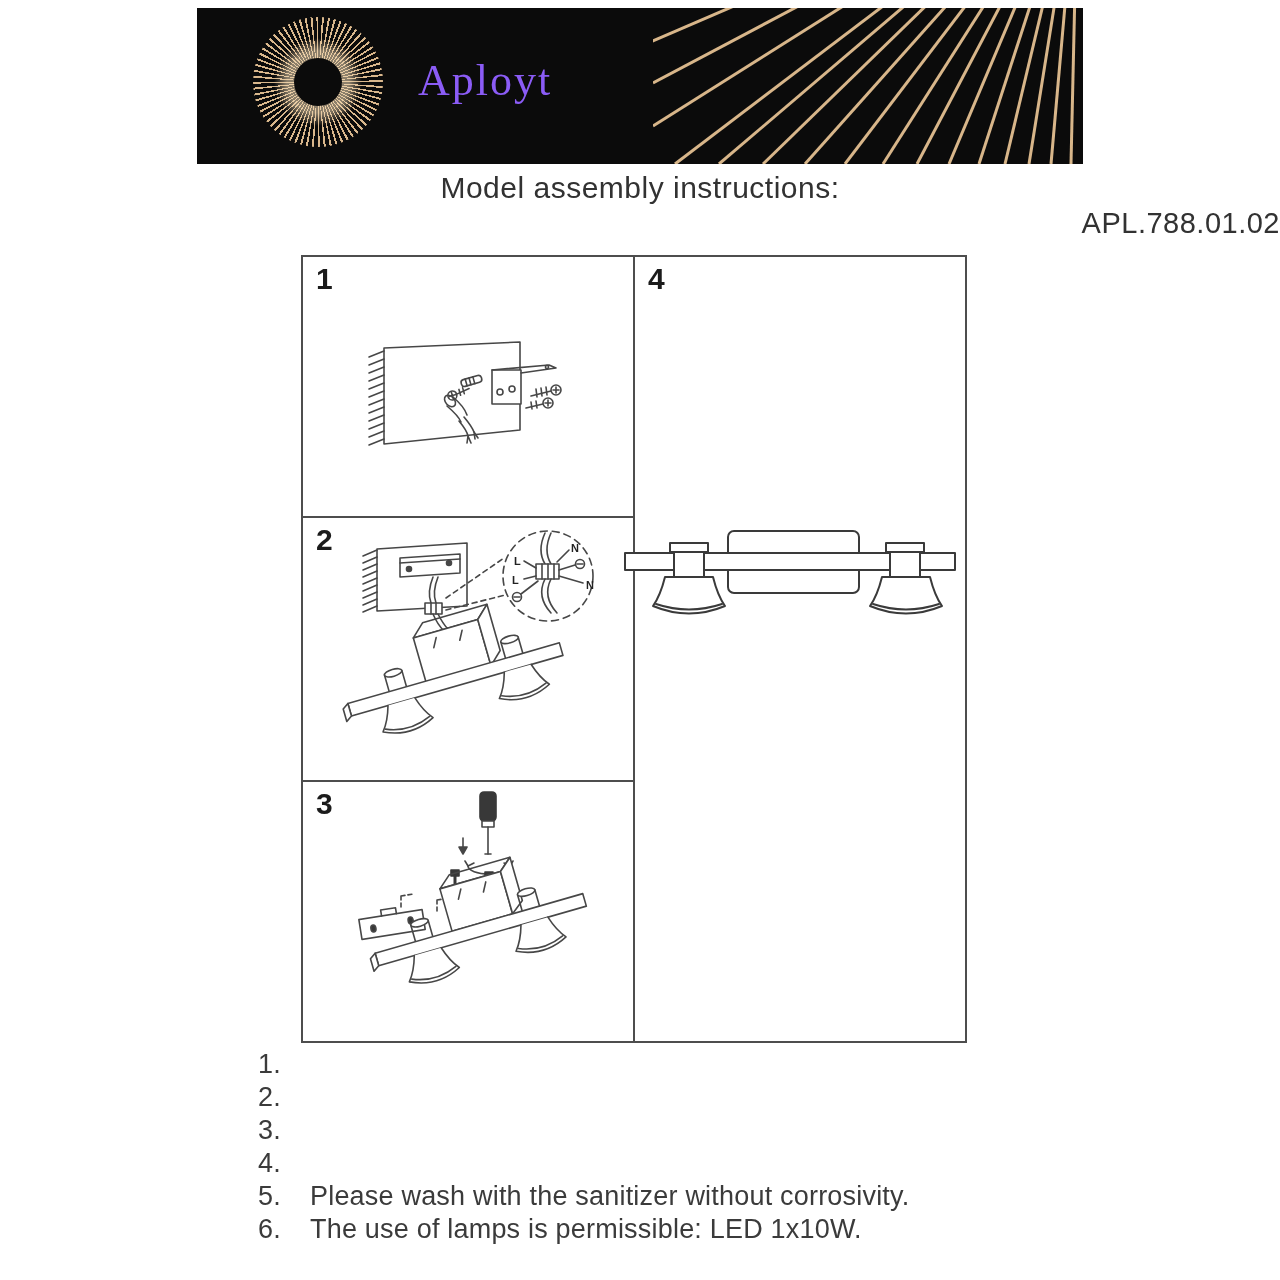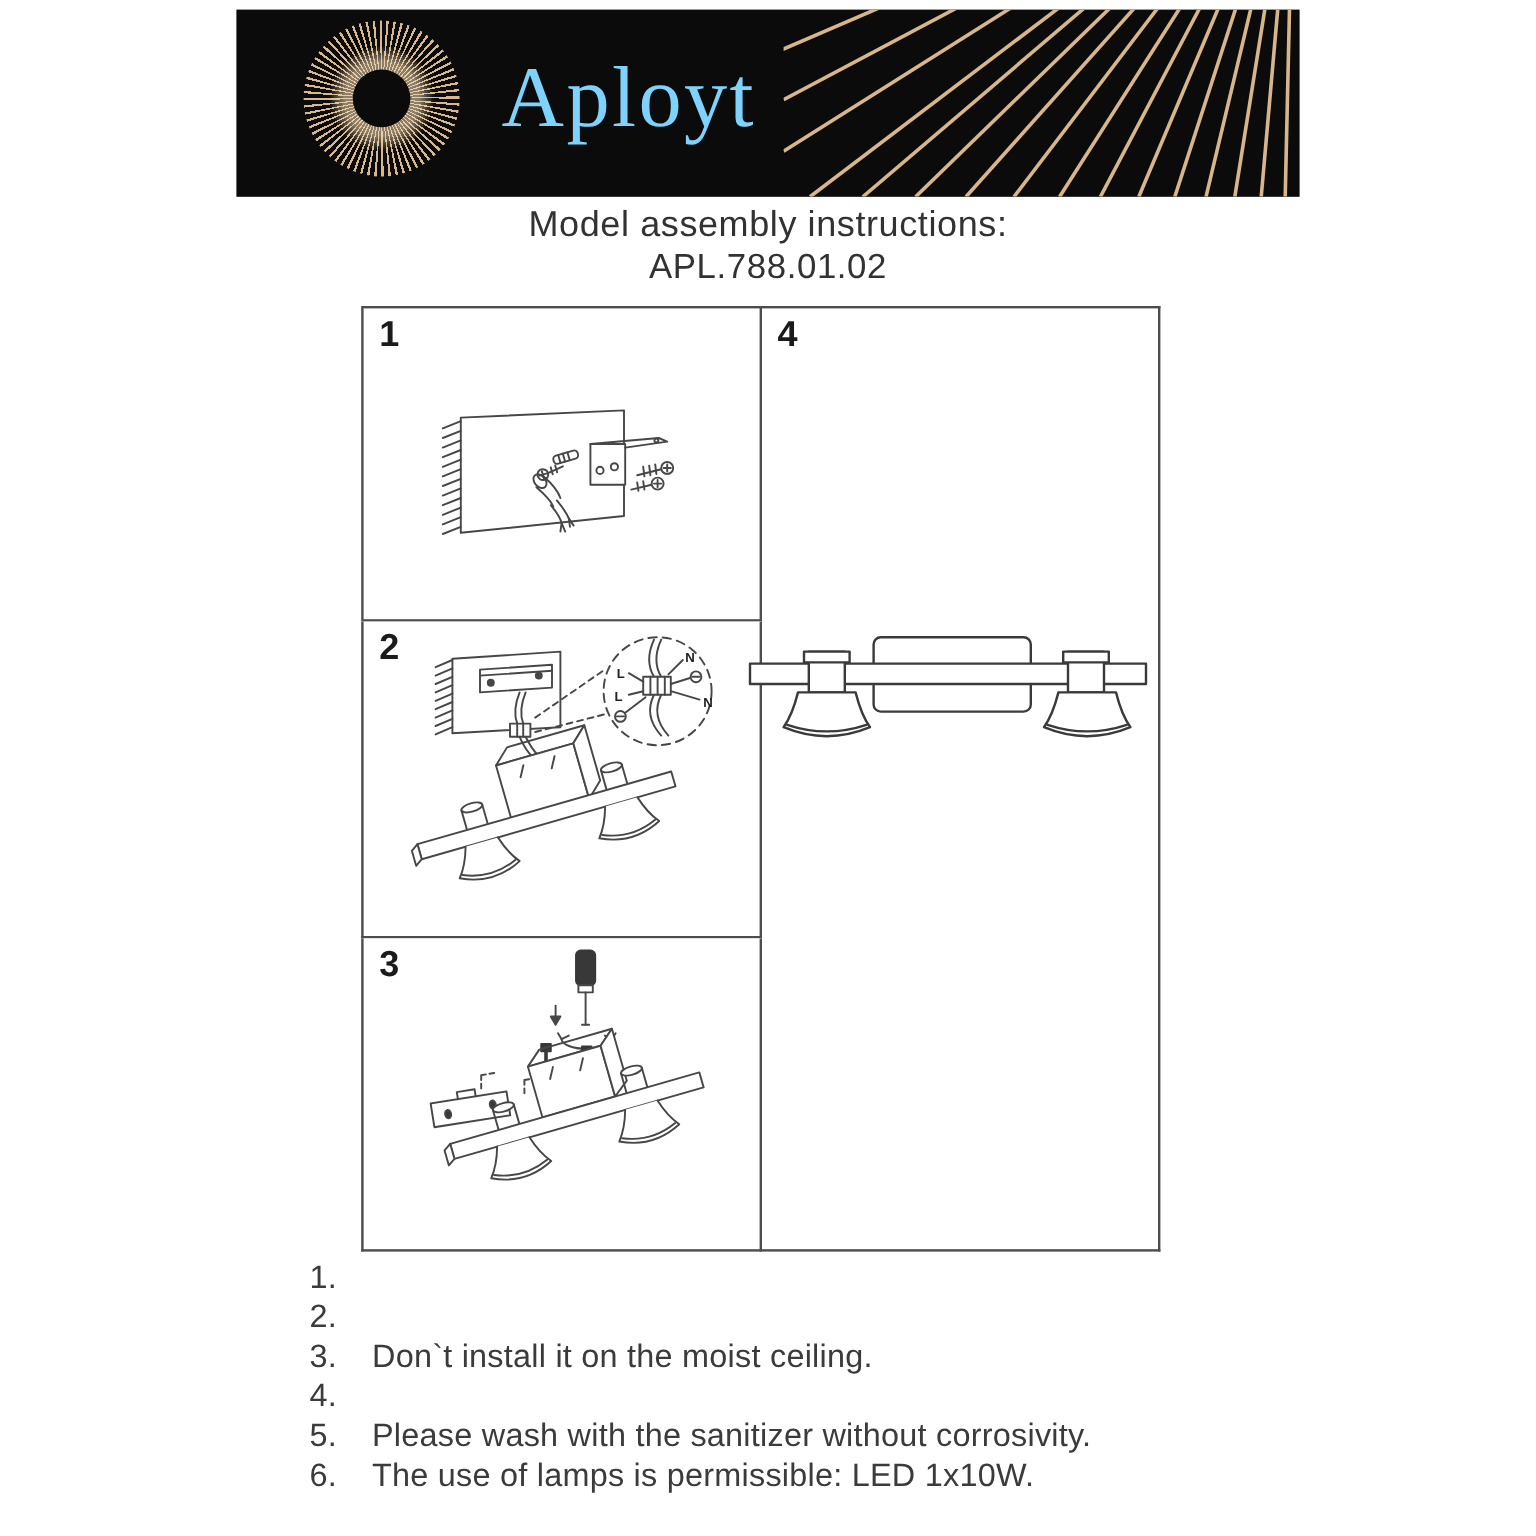--- a/index.html
+++ b/index.html
@@ -20,28 +20,28 @@
   .starburst .glow{
     position:absolute;inset:0;border-radius:50%;
     background:radial-gradient(circle, rgba(248,224,186,0) 0 21px, rgba(248,224,186,0.55) 24px 31px, rgba(11,11,11,0) 44px);
   }
   .starburst .disc{
     position:absolute;left:41px;top:41px;width:48px;height:48px;border-radius:50%;
     background:#0b0b0b;
   }
   .wordmark{
     position:absolute;left:221px;top:38px;height:70px;
-    font-family:"Liberation Serif", serif;font-size:72px;line-height:70px;
-    color:#7dd3fc;letter-spacing:2px;font-weight:400;
+    font-family:"Liberation Serif", serif;font-size:44px;line-height:70px;
+    color:#8b5cf6;letter-spacing:2px;font-weight:400;
   }
   .corner-rays{position:absolute;right:0;top:0;}
   
   .title-block{position:absolute;left:0;top:170px;width:1280px;text-align:center;color:#323232;}
   .title-line{font-size:30px;line-height:36px;letter-spacing:0.5px;}
-  .model-line{font-size:29px;line-height:34px;letter-spacing:0.5px;}
+  .model-line{font-size:29px;line-height:34px;letter-spacing:0.5px;text-align:right;}
   
   .panels{position:absolute;left:301px;top:255px;width:666px;height:788px;}
   .panel{position:absolute;box-sizing:border-box;border:2px solid #4d4d4d;background:#fff;}
   .panel svg{position:absolute;left:0;top:0;overflow:visible;}
   #p1{left:0;top:0;width:334px;height:263px;}
   #p2{left:0;top:263px;width:334px;height:264px;border-top:none;}
   #p3{left:0;top:527px;width:334px;height:261px;border-top:none;}
   #p4{left:334px;top:0;width:332px;height:788px;border-left:none;}
   .stepnum{
     position:absolute;left:13px;top:5px;font-size:30px;font-weight:700;color:#1b1b1b;
@@ -279,21 +279,20 @@
 
 <div class="instructions">
   <div class="inst-row">
     <span class="inst-num">1.</span>
   </div>
   <div class="inst-row">
     <span class="inst-num">2.</span>
   </div>
   <div class="inst-row">
     <span class="inst-num">3.</span>
-    <span class="inst-text">Don`t install it on the moist ceiling.</span>
   </div>
   <div class="inst-row">
     <span class="inst-num">4.</span>
   </div>
   <div class="inst-row">
     <span class="inst-num">5.</span>
     <span class="inst-text">Please wash with the sanitizer without corrosivity.</span>
   </div>
   <div class="inst-row">
     <span class="inst-num">6.</span>

